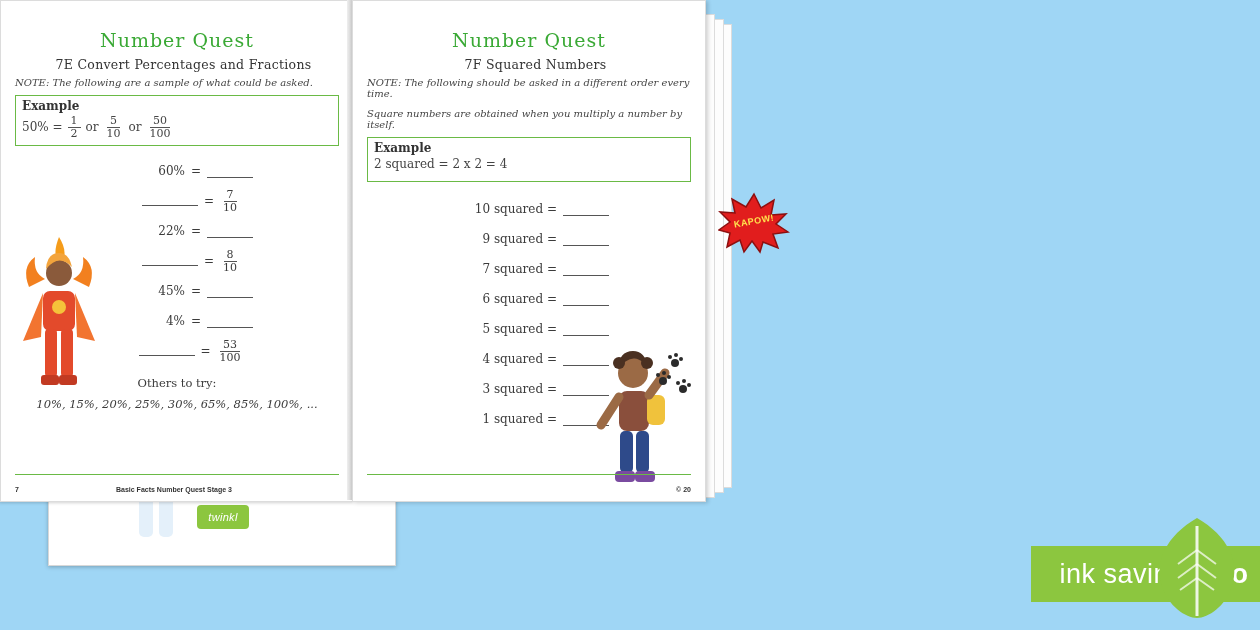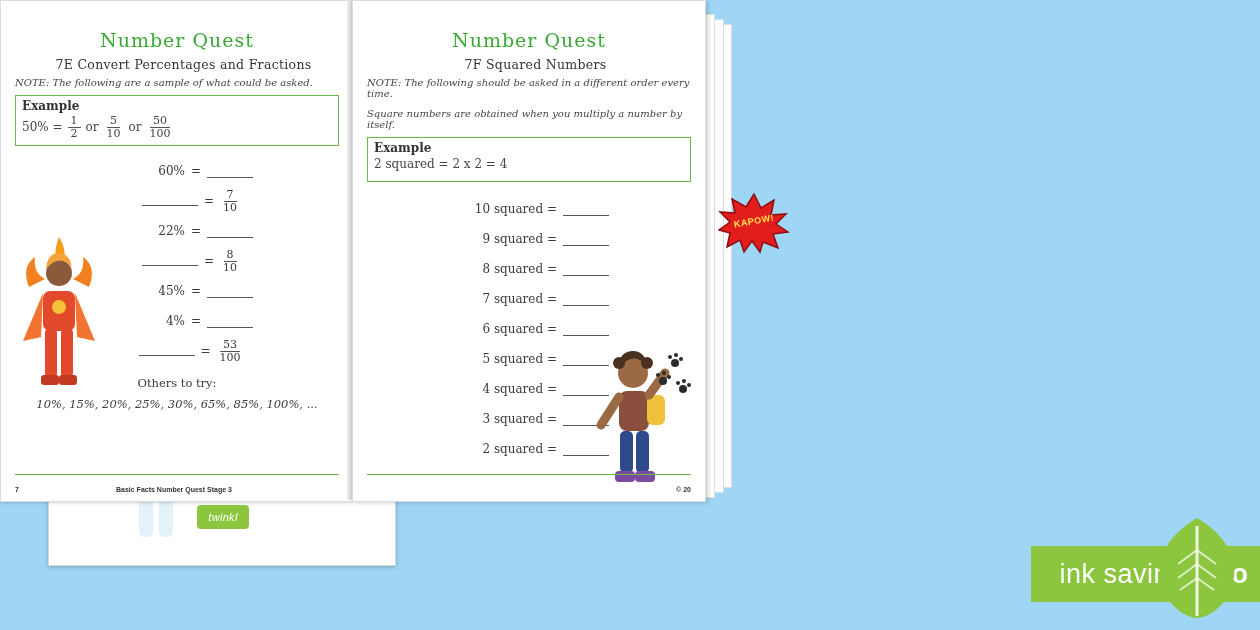--- a/index.html
+++ b/index.html
@@ -452,45 +452,41 @@
       <ul class="q-list" style="margin-top:12px;">
         <li class="q-row">
           <span class="lhs" style="min-width:108px">10  squared  =</span>
           <span class="blank"></span>
         </li>
         <li class="q-row">
           <span class="lhs" style="min-width:108px">9  squared  =</span>
           <span class="blank"></span>
         </li>
         <li class="q-row">
-          <span class="lhs" style="min-width:108px">8  squared  =</span>
-          <span class="blank"></span>
-        </li>
-        <li class="q-row">
           <span class="lhs" style="min-width:108px">7  squared  =</span>
           <span class="blank"></span>
         </li>
         <li class="q-row">
           <span class="lhs" style="min-width:108px">6  squared  =</span>
           <span class="blank"></span>
         </li>
         <li class="q-row">
           <span class="lhs" style="min-width:108px">5  squared  =</span>
           <span class="blank"></span>
         </li>
         <li class="q-row">
           <span class="lhs" style="min-width:108px">4  squared  =</span>
           <span class="blank"></span>
         </li>
         <li class="q-row">
           <span class="lhs" style="min-width:108px">3  squared  =</span>
           <span class="blank"></span>
         </li>
         <li class="q-row">
-          <span class="lhs" style="min-width:108px">2  squared  =</span>
+          <span class="lhs" style="min-width:108px">1  squared  =</span>
           <span class="blank"></span>
         </li>
       </ul>
 
       <svg class="cap" style="left:236px; top:346px;" width="106" height="152" viewBox="0 0 106 152">
         <ellipse cx="44" cy="26" rx="15" ry="15" fill="#9b6a45"></ellipse>
         <path d="M29 22 q15 -20 30 -2 q-3 -16 -15 -16 q-14 0 -15 18z" fill="#4a3021"></path>
         <circle cx="30" cy="16" r="6" fill="#4a3021"></circle>
         <circle cx="58" cy="16" r="6" fill="#4a3021"></circle>
         <rect x="30" y="44" width="30" height="40" rx="8" fill="#8a4f3c"></rect>

